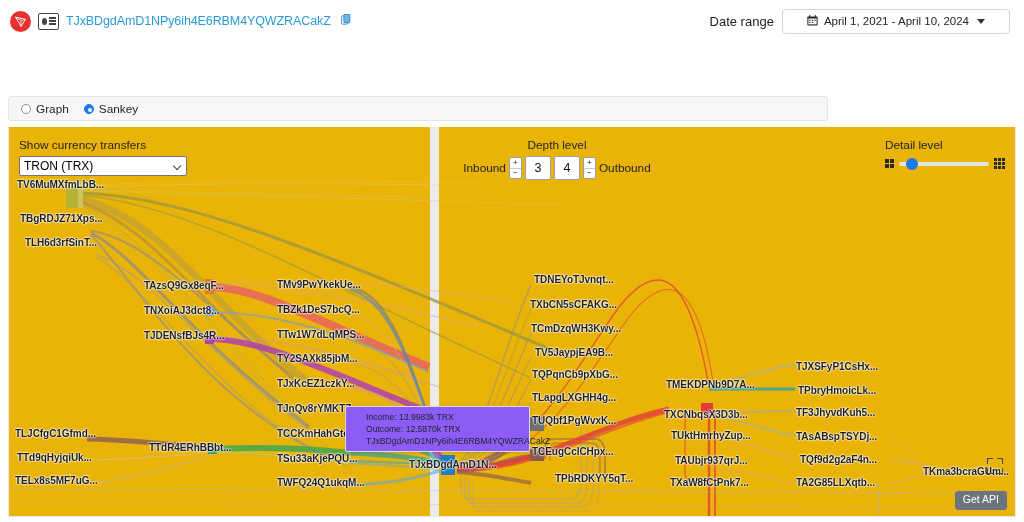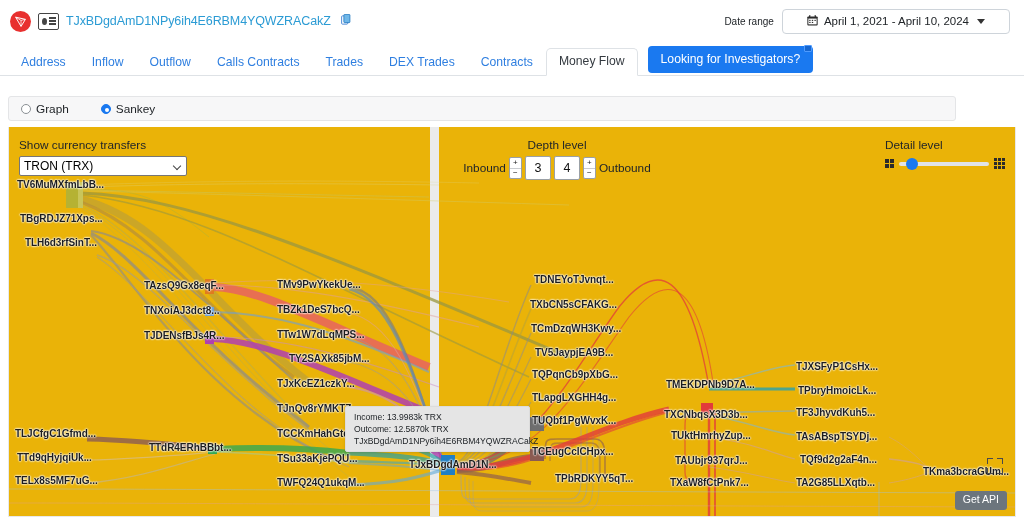--- a/index.html
+++ b/index.html
@@ -31,21 +31,21 @@
     background: #fff; flex: 0 0 auto;
   }
   .card-icon .ci-avatar { width: 7px; height: 7px; border-radius: 50%; background:#444; margin-left:1px;}
   .card-icon .ci-lines { display:flex; flex-direction: column; gap:1.5px; }
   .card-icon .ci-lines i { display:block; width:7px; height:1.5px; background:#444; }
   .addr-link {
     color: #2b9bd4; font-size: 12.5px; letter-spacing: -0.1px; text-decoration: none;
   }
   .copy-icon { display:inline-block; margin-left:3px; vertical-align:-1px; }
   .hdr-right { margin-left:auto; display:flex; align-items:center; gap: 8px; padding-right:4px;}
-  .daterange-label { font-size: 10px; color:#212529; }
+  .daterange-label { font-size: 13px; color:#212529; }
   .daterange-box {
     border:1px solid #ced4da; border-radius: 4px; background:#fff;
     height: 25px; display:flex; align-items:center; gap:6px; padding: 0 24px;
     font-size: 11.5px; color:#212529;
   }
   .cal-icon { display:inline-block; }
   .caret-down {
     width:0;height:0;border-left:4px solid transparent;border-right:4px solid transparent;
     border-top:5px solid #333; margin-left:2px;
   }
@@ -73,23 +73,23 @@
     border-radius:4px; padding:6px 13px 7px 13px; margin-left:10px;
     position:relative; top:-2px; white-space:nowrap; cursor:pointer;
   }
   .invest-badge {
     position:absolute; top:-1px; right:1px; width:8px; height:7px;
     background:#1666cf; border:1px solid #4e9bff; border-radius:1px;
   }
 
   
   .modebar {
-    position:absolute; top:96px; left:8px; width:948px; height:25px;
+    position:absolute; top:96px; left:8px; width:820px; height:25px;
     background:#f7f7f8; border:1px solid #e4e5e7; border-radius:3px;
-    display:flex; align-items:center; padding-left:12px; gap:32px;
+    display:flex; align-items:center; padding-left:12px; gap:15px;
   }
   .radio-wrap { display:flex; align-items:center; gap:5px; font-size:11.8px; color:#212529; cursor:pointer;}
   .radio {
     width:10px;height:10px;border-radius:50%;border:1px solid #8a8f94;background:#fff;
     flex:0 0 auto; position:relative;
   }
   .radio.on { border-color:#1a79f0; background:#1a79f0; }
   .radio.on::after {
     content:""; position:absolute; left:3px; top:3px; width:4px;height:4px;border-radius:50%;background:#fff;
   }
@@ -142,23 +142,23 @@
     position:relative; flex:1; height:4px; border-radius:3px; background:#e1e3e6;
   }
   .slider-thumb {
     position:absolute; left:8%; top:-4px; width:12px; height:12px; border-radius:50%;
     background:#1a79f0;
   }
 
   
   .tooltip {
     position:absolute; left:345px; top:406px; width:185px; height:46px;
-    background:#e5e5e5; border:1px solid #dcdcdc; border-radius:2px;
+    background:#8b5cf6; border:1px solid #dcdcdc; border-radius:2px;
     box-shadow: 0 1px 3px rgba(0,0,0,0.13);
-    font-size:8.6px; color:#212529; padding:4px 8px; line-height:1.42; z-index:40;
+    font-size:8.6px; color:#212529; padding:4px 20px; line-height:1.42; z-index:40;
   }
 
   
   .nlabel {
     position:absolute; font-size:10px; font-weight:bold; color:#1d1d1d;
     white-space:nowrap; letter-spacing:-0.05px; z-index:25;
     text-shadow: 0 0 2px #fff, 0 0 2px #fff, 0 0 2px #fff;
   }
 
   
@@ -220,34 +220,20 @@
             <rect x="3.2" y="10" width="2" height="1.6" fill="#2b2b2b"></rect>
             <rect x="7" y="10" width="2" height="1.6" fill="#2b2b2b"></rect>
           </svg>
         </span>
         <span>April 1, 2021 - April 10, 2024</span>
         <span class="caret-down"></span>
       </div>
     </div>
   </div>
 
-  <div class="tabbar">
-    <div class="tab">Address</div>
-    <div class="tab">Inflow</div>
-    <div class="tab">Outflow</div>
-    <div class="tab">Calls Contracts</div>
-    <div class="tab">Trades</div>
-    <div class="tab">DEX Trades</div>
-    <div class="tab">Contracts</div>
-    <div class="tab active">Money Flow</div>
-    <div class="invest-btn">
-      <span>Looking for Investigators?</span>
-      <span class="invest-badge"></span>
-    </div>
-  </div>
 
   <div class="modebar">
     <label class="radio-wrap">
       <span class="radio"></span>
       <span>Graph</span>
     </label>
     <label class="radio-wrap">
       <span class="radio on"></span>
       <span>Sankey</span>
     </label>
@@ -423,21 +409,21 @@
         <div class="nlabel" style="left: 6px; top: 301px;">TLJCfgC1Gfmd...</div>
         <div class="nlabel" style="left: 8px; top: 325px;">TTd9qHyjqiUk...</div>
         <div class="nlabel" style="left: 6px; top: 348px;">TELx8s5MF7uG...</div>
         <div class="nlabel" style="left: 135px; top: 153px;">TAzsQ9Gx8eqF...</div>
         <div class="nlabel" style="left: 135px; top: 178px;">TNXoiAJ3dct8...</div>
         <div class="nlabel" style="left: 135px; top: 203px;">TJDENsfBJs4R...</div>
         <div class="nlabel" style="left: 140px; top: 315px;">TTdR4ERhBBbt...</div>
         <div class="nlabel" style="left: 268px; top: 152px;">TMv9PwYkekUe...</div>
         <div class="nlabel" style="left: 268px; top: 177px;">TBZk1DeS7bcQ...</div>
         <div class="nlabel" style="left: 268px; top: 202px;">TTw1W7dLqMPS...</div>
-        <div class="nlabel" style="left: 280px; top: 226px;">TY2SAXk85jbM...</div>
+        <div class="nlabel" style="left: 268px; top: 226px;">TY2SAXk85jbM...</div>
         <div class="nlabel" style="left: 268px; top: 251px;">TJxKcEZ1czkY...</div>
         <div class="nlabel" style="left: 268px; top: 276px;">TJnQv8rYMKTZ...</div>
         <div class="nlabel" style="left: 268px; top: 301px;">TCCKmHahGtdQ..</div>
         <div class="nlabel" style="left: 268px; top: 326px;">TSu33aKjePQU...</div>
         <div class="nlabel" style="left: 268px; top: 350px;">TWFQ24Q1ukqM...</div>
         <div class="nlabel" style="left: 400px; top: 332px;">TJxBDgdAmD1N...</div>
         <div class="nlabel" style="left: 525px; top: 147px;">TDNEYoTJvnqt...</div>
         <div class="nlabel" style="left: 521px; top: 172px;">TXbCN5sCFAKG...</div>
         <div class="nlabel" style="left: 522px; top: 196px;">TCmDzqWH3Kwy...</div>
         <div class="nlabel" style="left: 526px; top: 220px;">TV5JaypjEA9B...</div>

